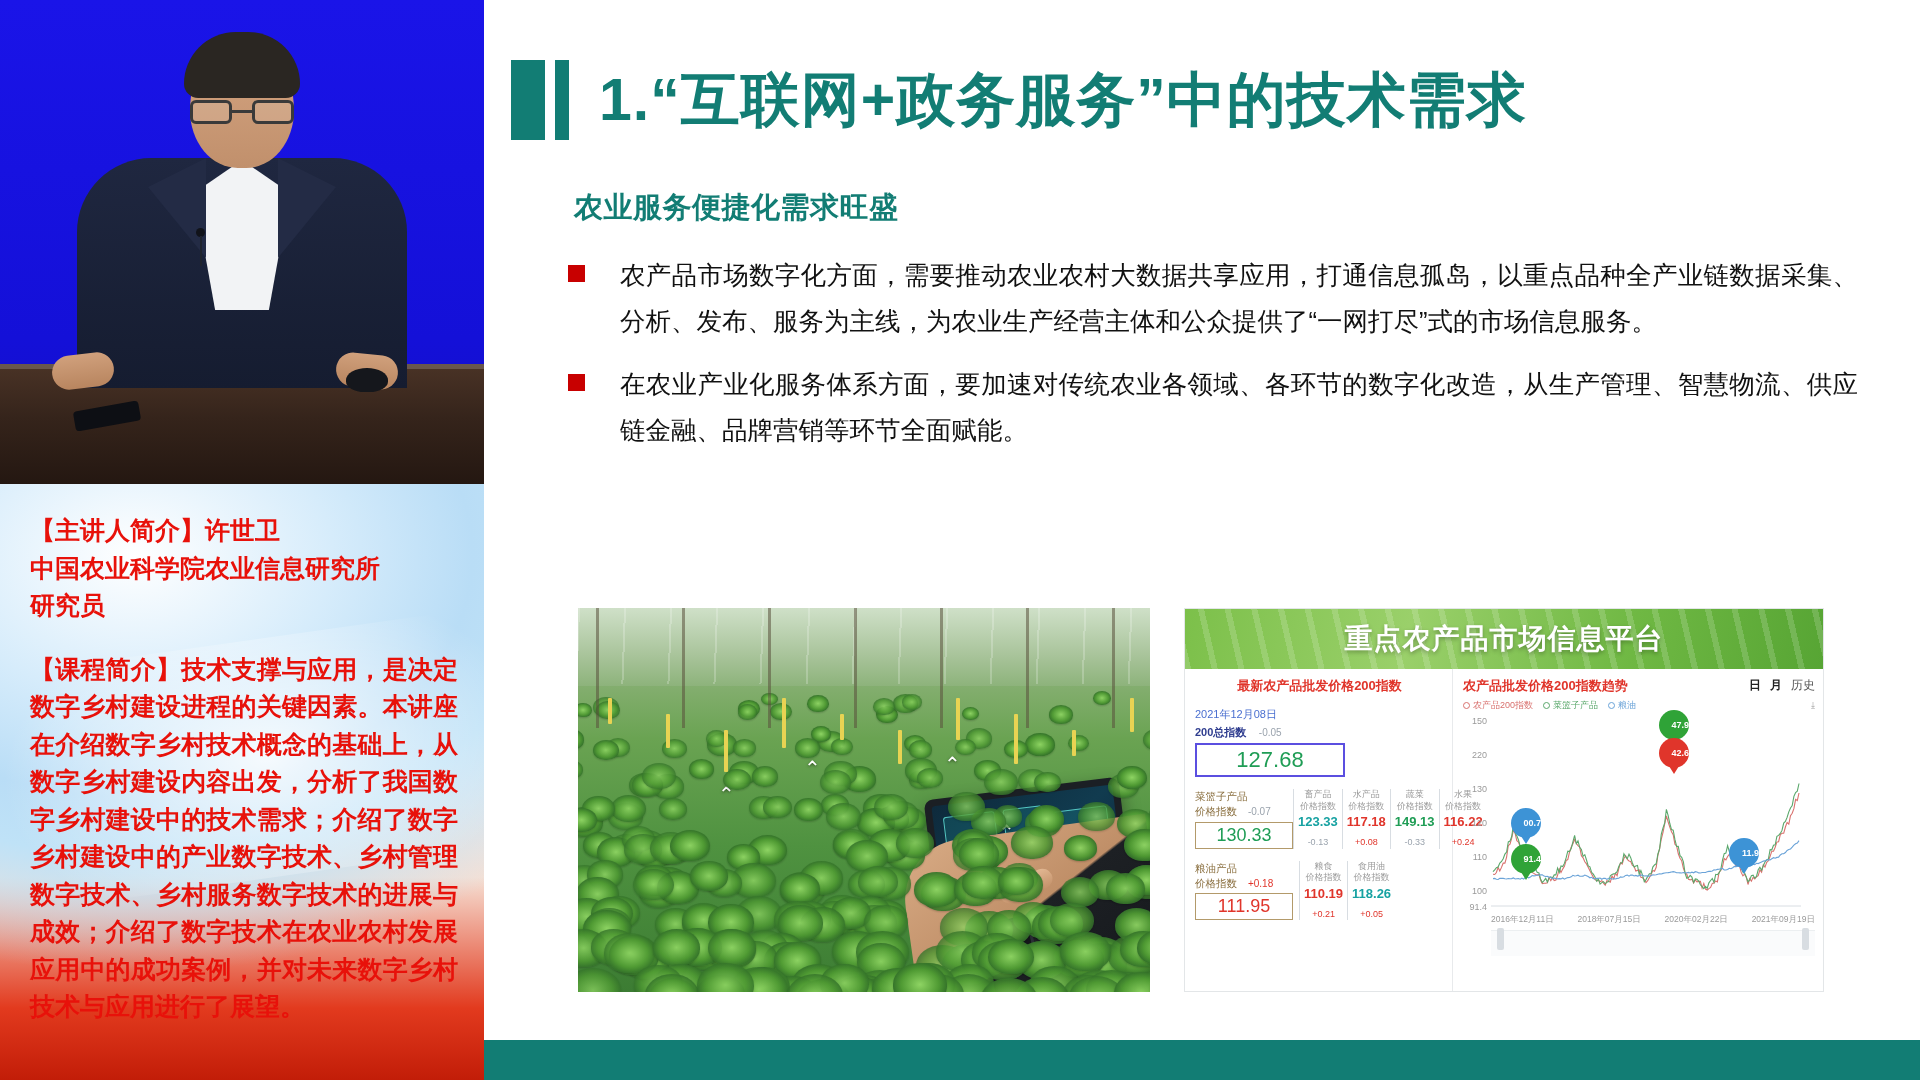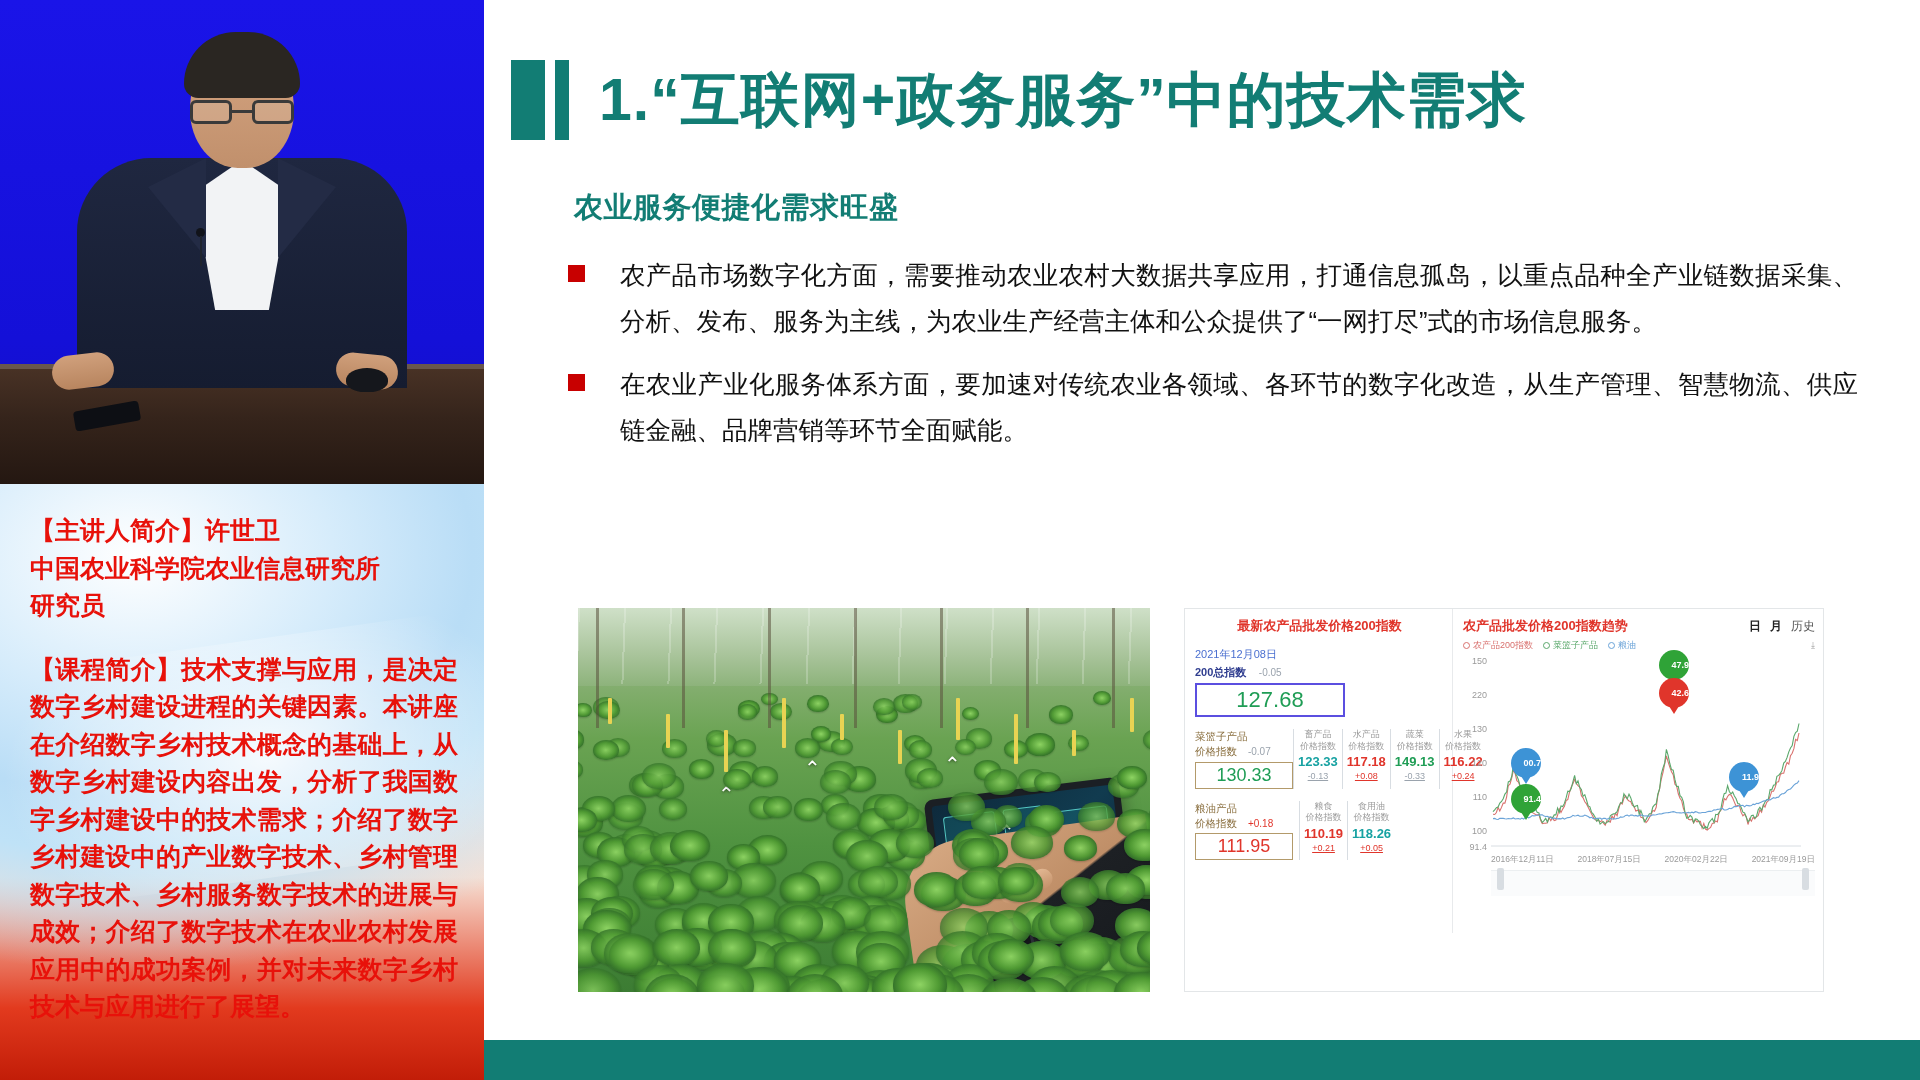--- a/index.html
+++ b/index.html
@@ -250,27 +250,27 @@
   .grp-left{ width:104px; }
   .grp-left .t{ font-size:10.5px; color:#8a6f3f; line-height:1.45; }
   .grp-box{
     border:1px solid #b39a6a; text-align:center; font-size:18px;
     padding:2px 0; margin-top:2px; width:98px;
   }
   .grp-cells{ display:flex; flex:1; }
   .cell{ flex:1; border-left:1px solid #d8dde2; padding:0 4px; text-align:center; }
   .cell .cn{ font-size:9px; color:#9a9a9a; line-height:1.3; }
   .cell .cv{ font-size:13px; font-weight:bold; margin-top:2px; }
-  .cell .cd{ font-size:9px; margin-top:2px;text-decoration:underline; }
+  .cell .cd{ font-size:9px; margin-top:8px; }
   .up{ color:#e0352b; }
   .down{ color:#9aa3ad; }
   .green{ color:#1f9d55; }
   .teal{ color:#17a2a2; }
 
-  .chart-head{ display:flex; align-items:center; justify-content:space-between; }
+  .chart-head{ display:flex; align-items:flex-start; justify-content:space-between; }
   .chart-tabs{ display:flex; align-items:center; gap:9px; font-size:12px; color:#555; }
   .chart-tabs .act{ color:#222; font-weight:bold; }
   .legend{ display:flex; gap:10px; margin-top:4px; font-size:9px; color:#8a8a8a; align-items:center; }
   .legend span.k{ display:inline-block; width:7px; height:7px; border-radius:50%;
     border:1.5px solid currentColor; margin-right:3px; vertical-align:middle; }
   .l1{ color:#d9716e; } .l2{ color:#5aa86b; } .l3{ color:#6aa3d8; }
   .chart-wrap{ position:relative; margin-top:4px; }
   .yticks{ position:absolute; left:0; top:0; width:26px; height:190px;
     font-size:9px; color:#9a9a9a; }
   .yticks div{ position:absolute; right:2px; }
@@ -635,20 +635,23 @@
       <div class="ph-frame" style="left: 18px;"></div>
       <div class="ph-frame" style="left: 104px;"></div>
       <div class="ph-frame" style="left: 190px;"></div>
       <div class="ph-frame" style="left: 276px;"></div>
       <div class="ph-frame" style="left: 362px;"></div>
       <div class="ph-frame" style="left: 448px;"></div>
       <div class="ph-frame" style="left: 534px;"></div>
     </div>
 
   <div id="dashboard">
+    <div id="dash-header">
+      <div id="dash-title">重点农产品市场信息平台</div>
+    </div>
     <div id="dash-body">
 
       <div id="dash-left">
         <div class="dash-sec-title">最新农产品批发价格200指数</div>
 
         <div class="idx-date">2021年12月08日</div>
         <div>
           <span class="idx-label">200总指数</span>
           <span class="idx-delta">-0.05</span>
         </div>
@@ -773,21 +776,21 @@
           <div class="marker" style="left:48px;top:92px;">
             <div class="pin" style="background:#3d93d6;color:#3d93d6;">
               <span style="color:#fff;">00.7</span>
             </div>
           </div>
           <div class="marker" style="left:48px;top:128px;">
             <div class="pin" style="background:#2fa337;color:#2fa337;">
               <span style="color:#fff;">91.4</span>
             </div>
           </div>
-          <div class="marker" style="left:266px;top:106px;">
+          <div class="marker" style="left:266px;top:122px;">
             <div class="pin" style="background:#3d93d6;color:#3d93d6;">
               <span style="color:#fff;">11.9</span>
             </div>
           </div>
         </div>
 
         <div class="xticks">
           <span>2016年12月11日</span>
           <span>2018年07月15日</span>
           <span>2020年02月22日</span>

